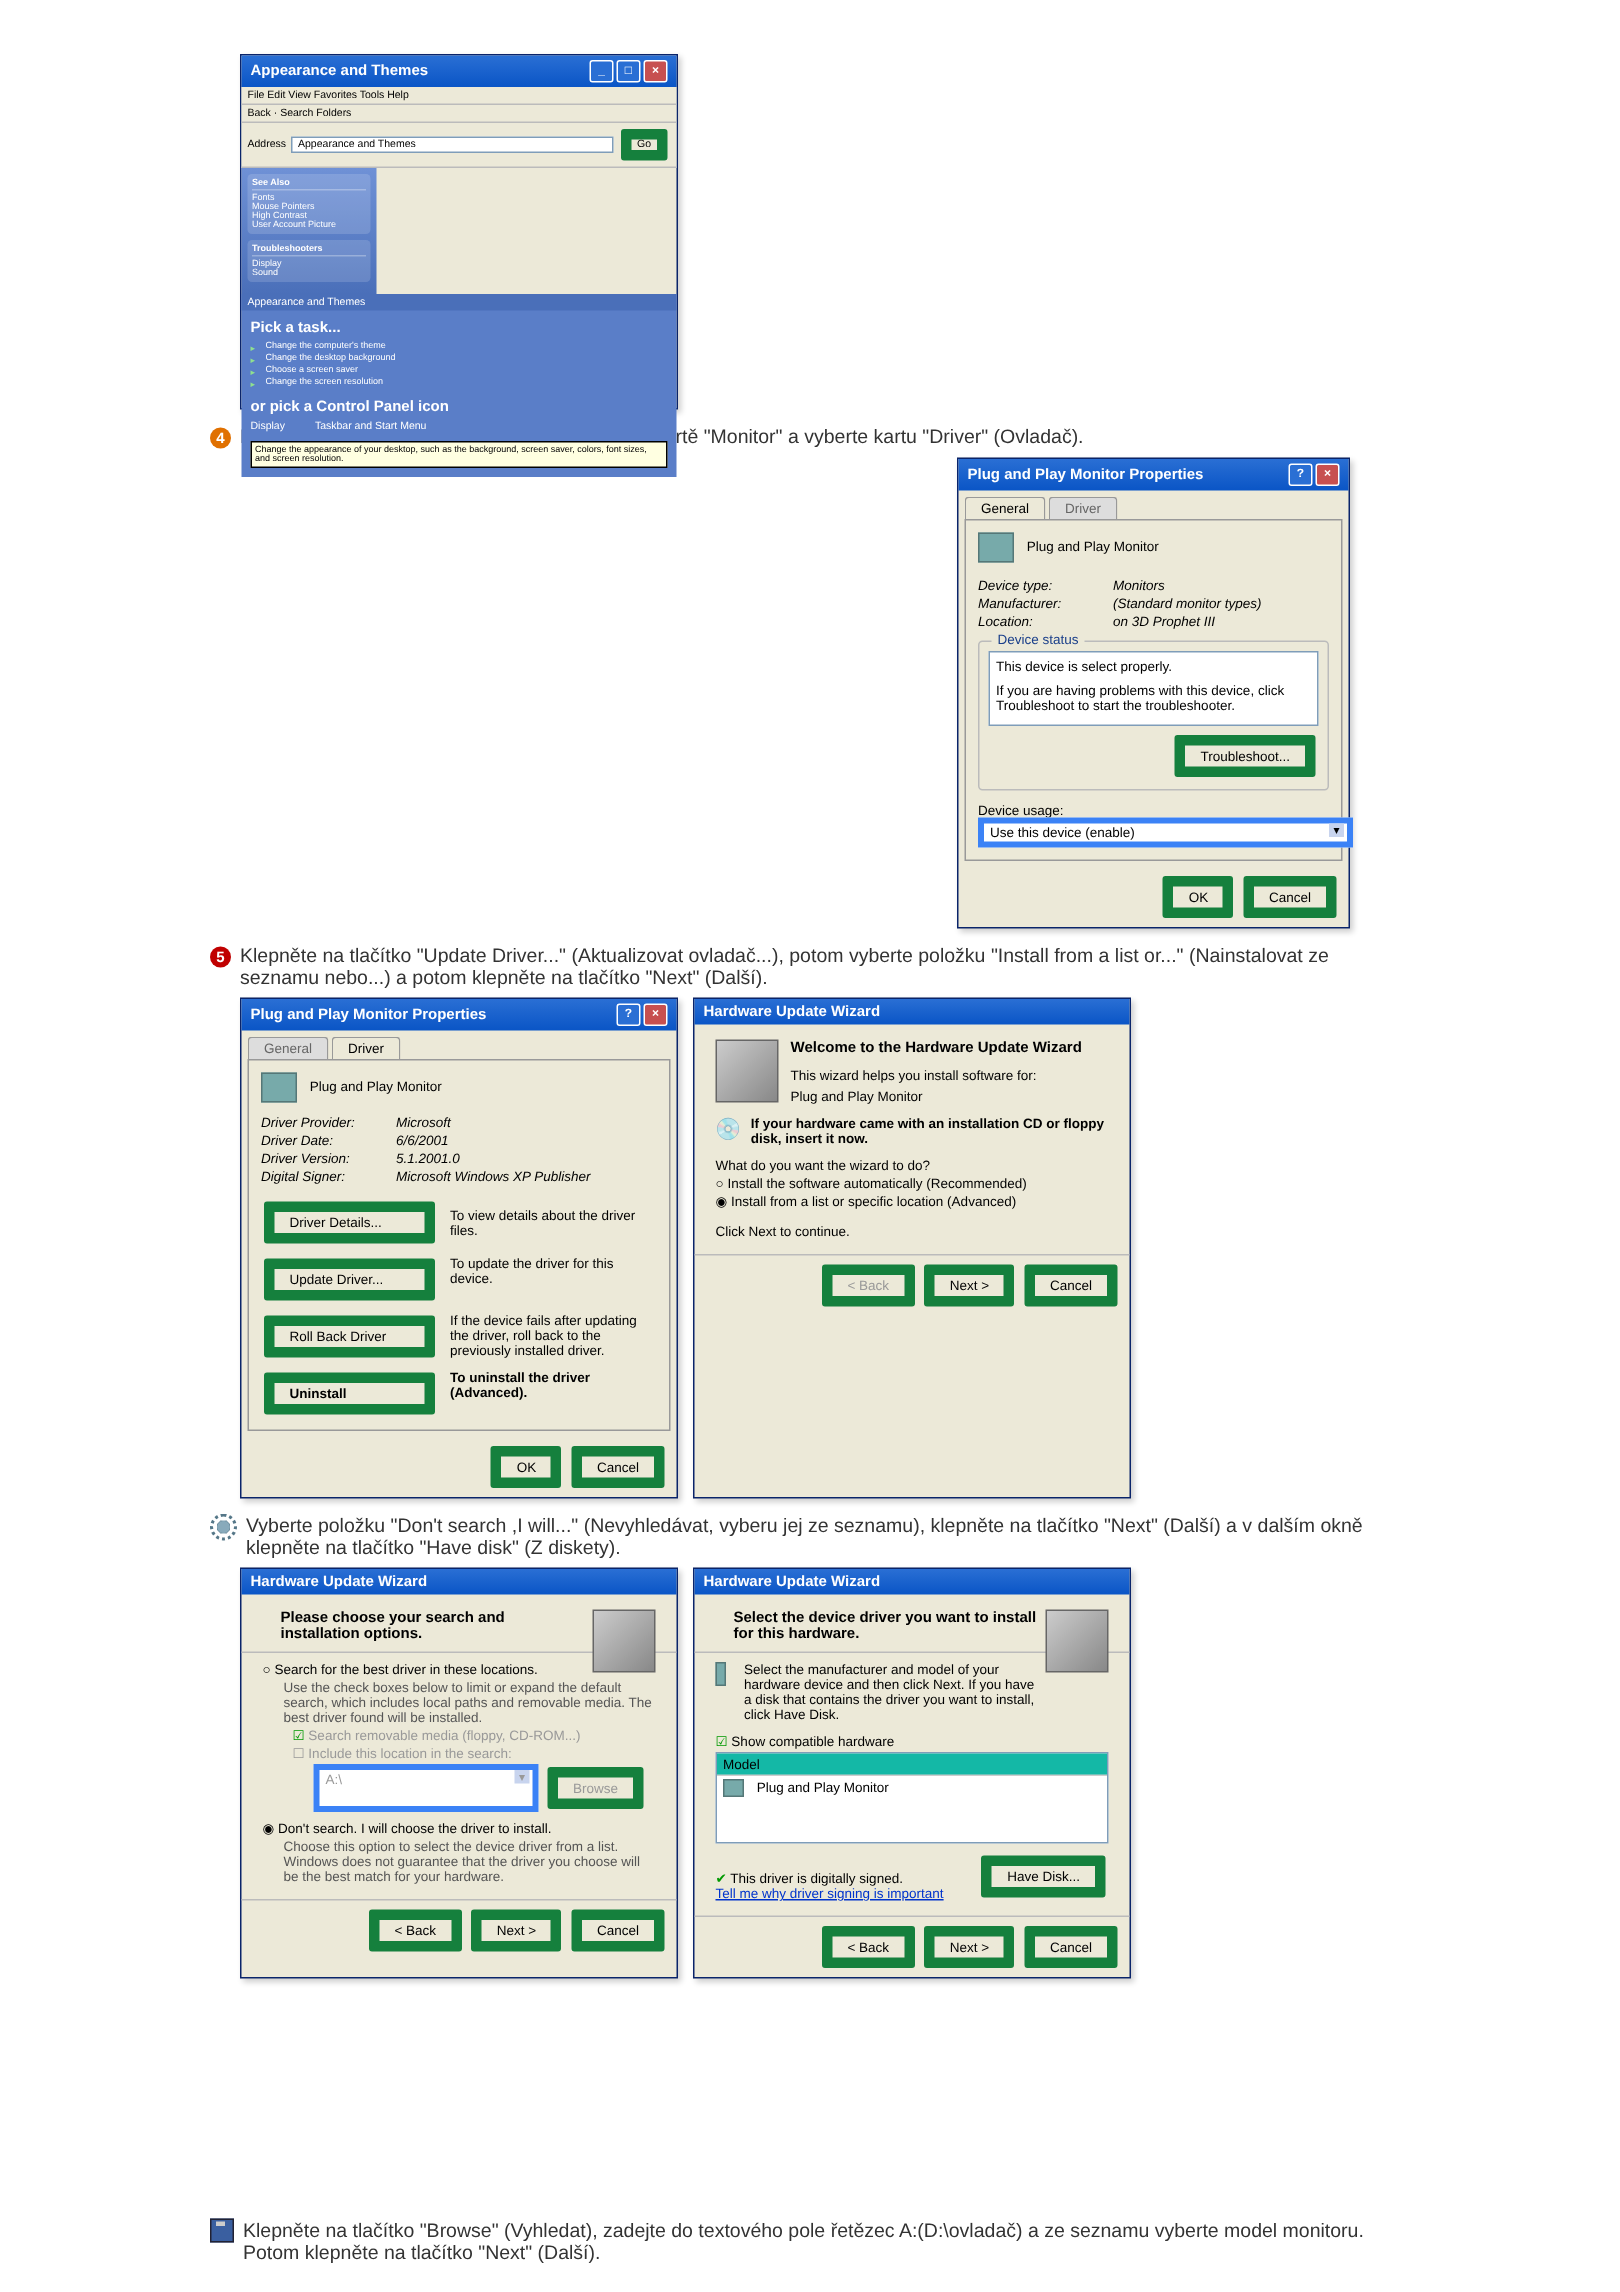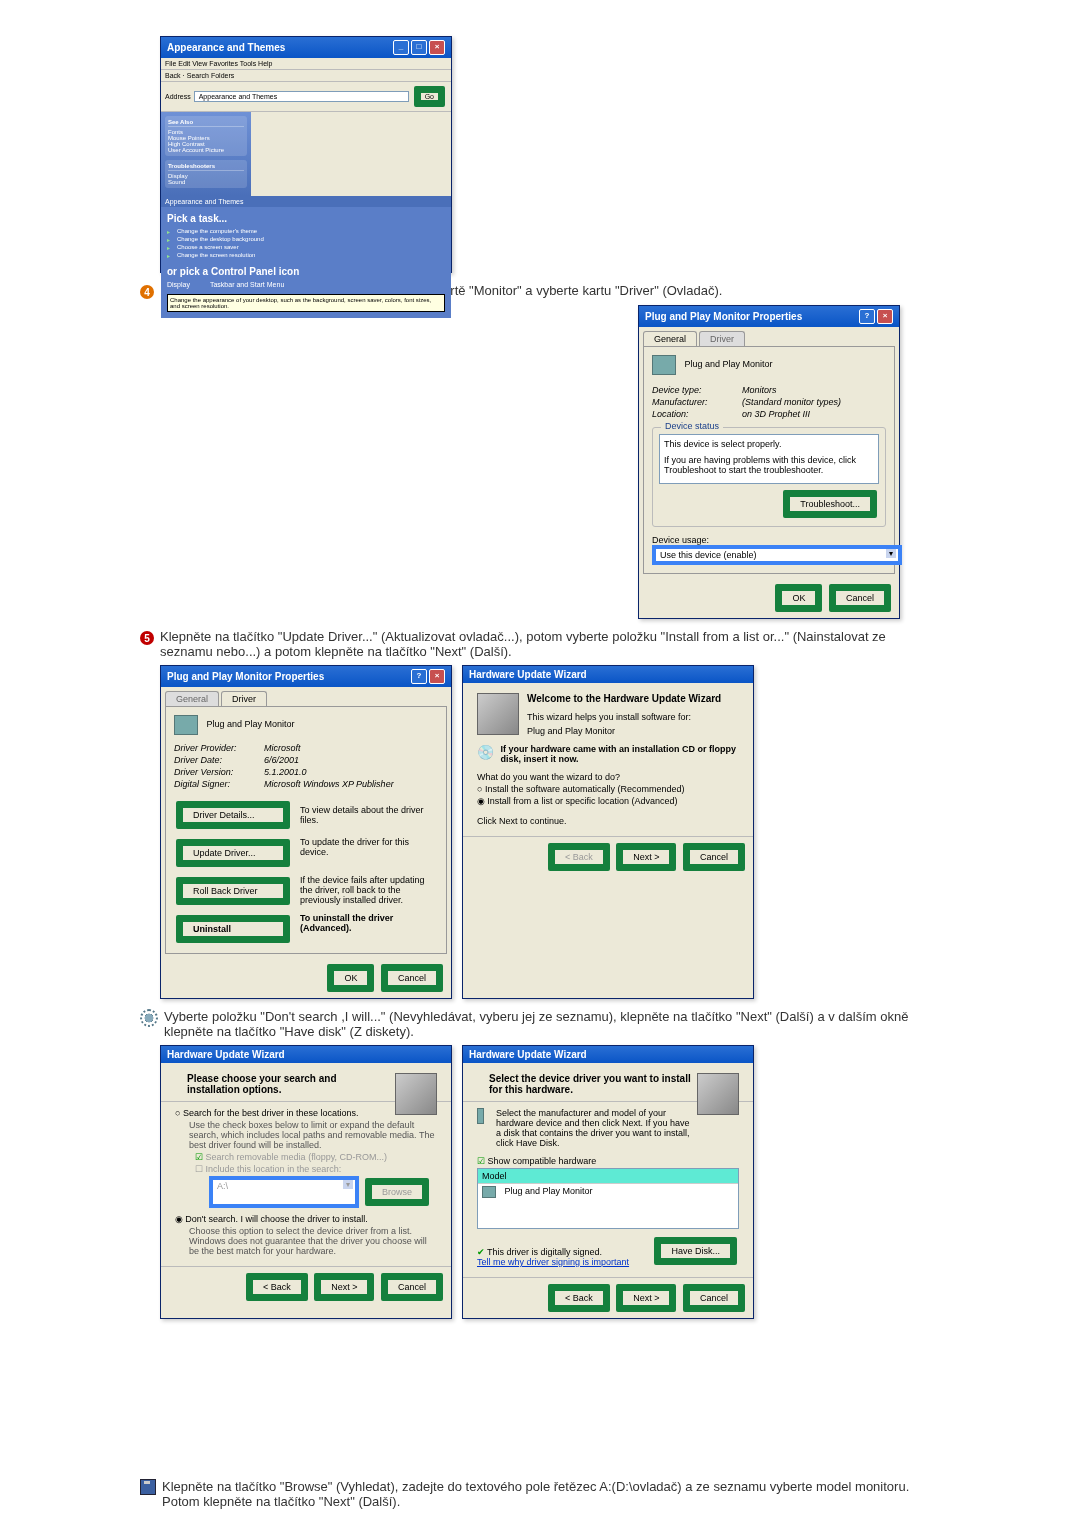--- a/index.html
+++ b/index.html
@@ -174,21 +174,21 @@
     color: #fff;
   }
   .xp-main .hdr { background: #4a6fb9; color: #fff; padding: 2px 4px; font-size: 7px; margin:-6px -6px 6px -6px;}
   .xp-main .task { font-size: 10px; font-weight: bold; margin-bottom:4px;}
   .xp-main .item { font-size: 6px; margin: 2px 0; padding-left: 10px; position:relative;}
   .xp-main .item::before{content:"▸"; position:absolute; left:0; color:#8fe08f;}
   .wbox2 {
     background:#fff; border:1px solid #7f9db9;
     font-size:9px;
   }
-  .wbox2 .head{background:#5eead4; padding:2px 4px; border-bottom:1px solid #ccc;}
+  .wbox2 .head{background:#14b8a6; padding:2px 4px; border-bottom:1px solid #ccc;}
   .wbox2 .row{padding:2px 4px;}
   .icon-mon {
     display:inline-block; width:22px; height:18px;
     background:#7aa; border:1px solid #577; margin-right:6px;
     vertical-align:middle;
   }
   .icon-wiz {
     display:inline-block; width:40px; height:40px;
     background:linear-gradient(135deg,#ccc,#888);
     border:1px solid #666;

